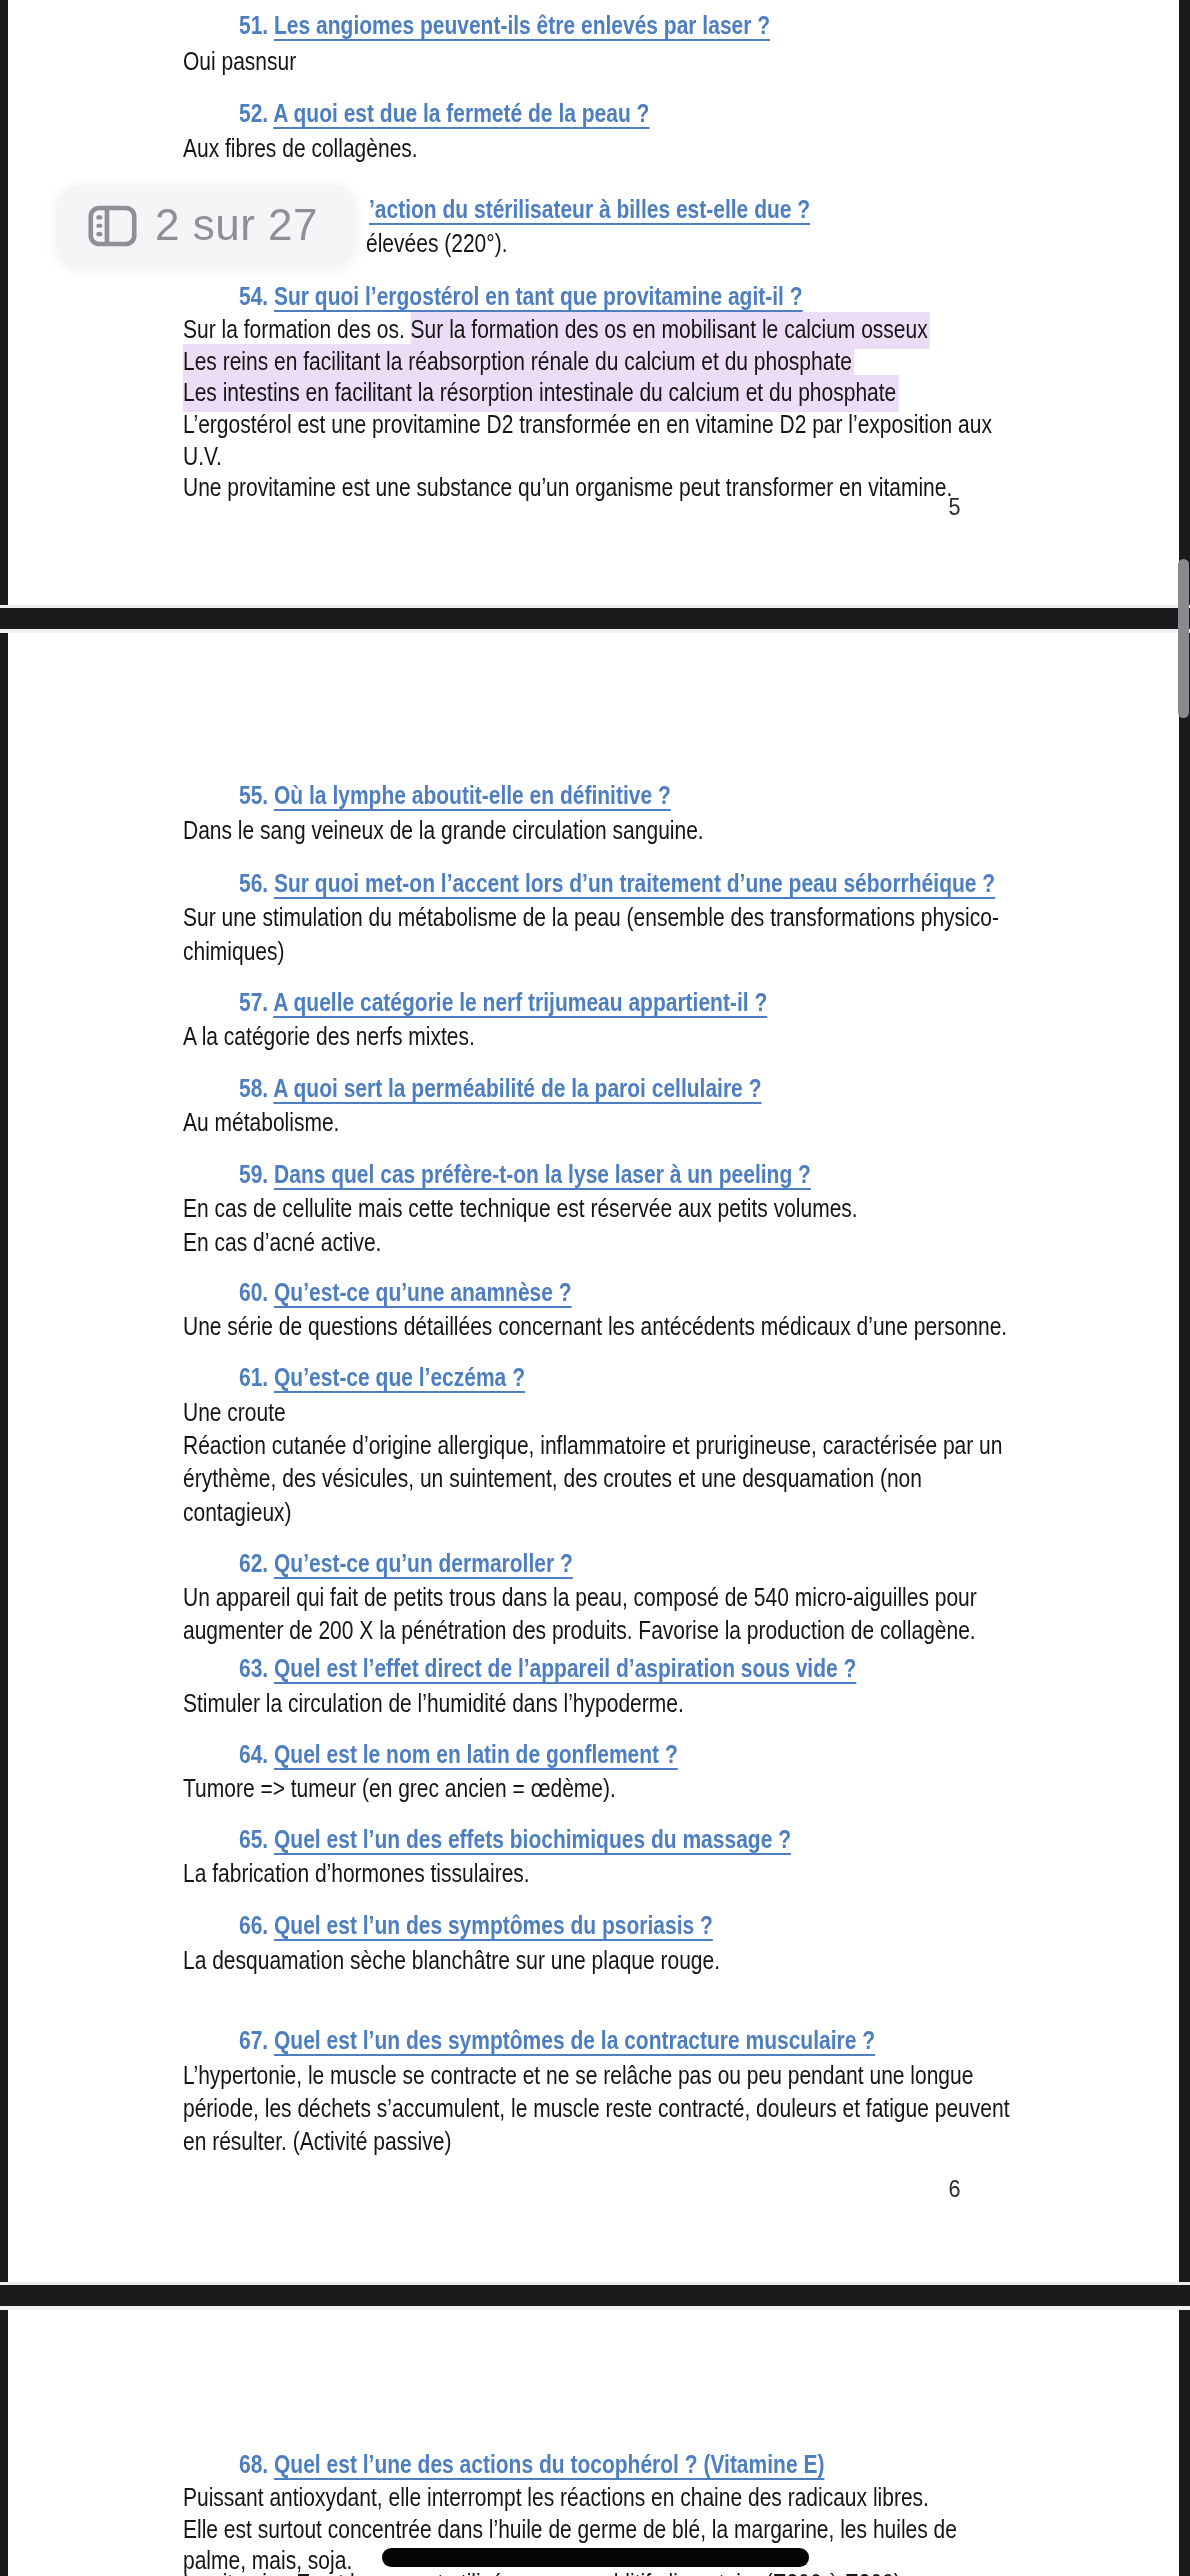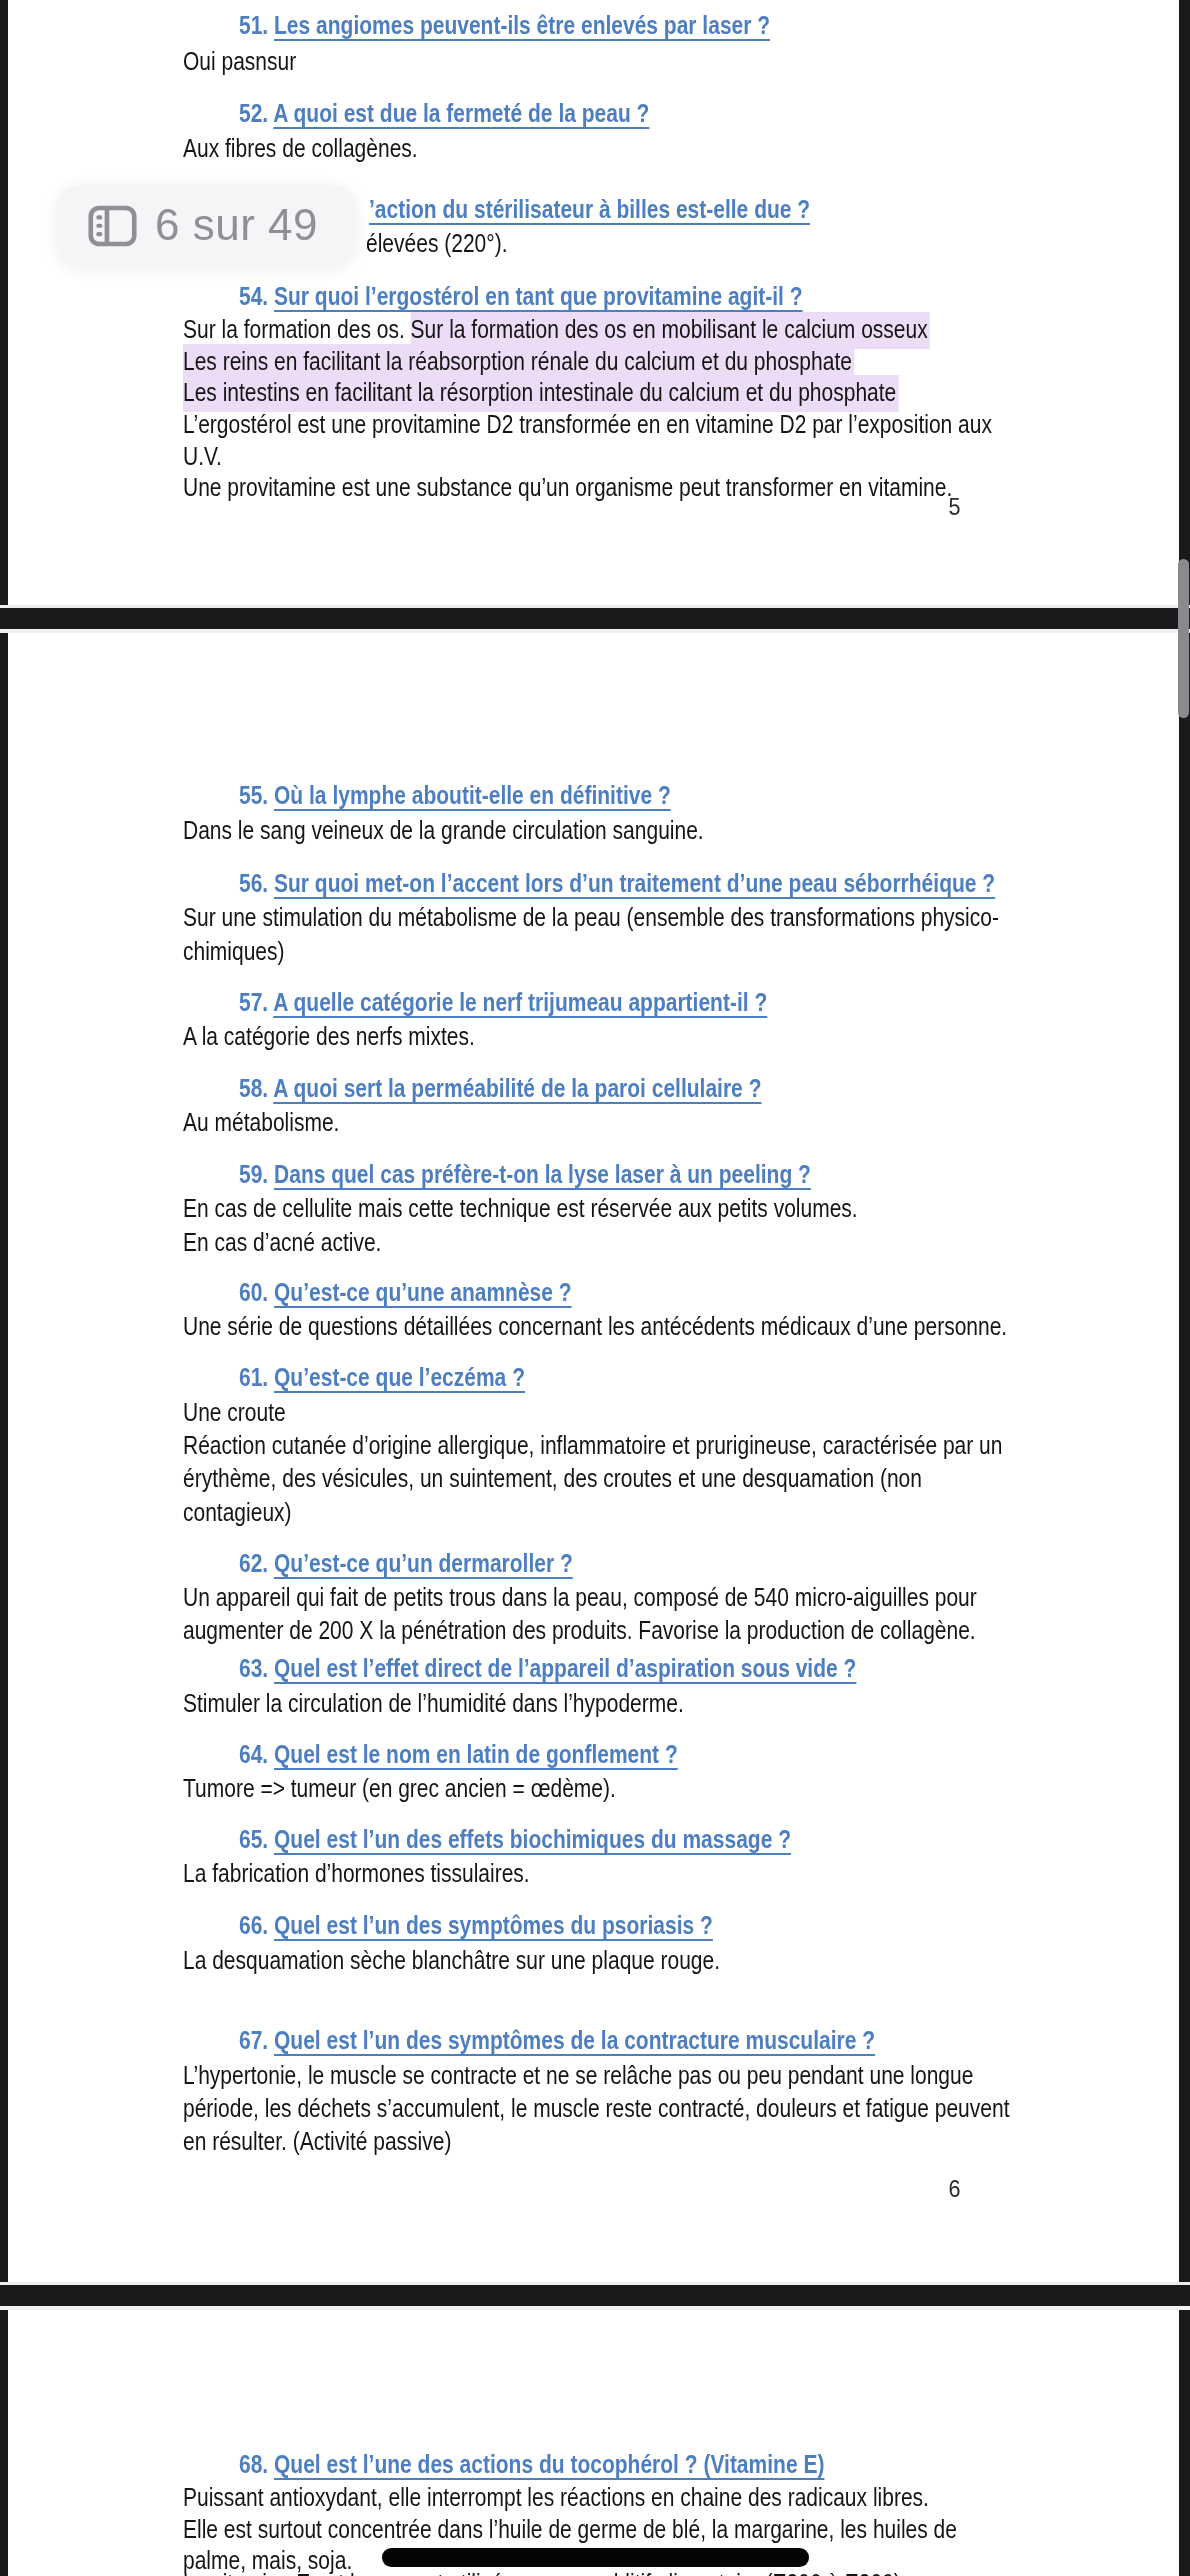--- a/index.html
+++ b/index.html
@@ -121,19 +121,19 @@
 <div class="indicator-pill">
   <span class="icon-wrap">
     <svg width="49" height="42" viewBox="0 0 53 45">
       <rect x="3" y="3" width="47" height="39" rx="9" fill="none" stroke="#8f8f94" stroke-width="5"></rect>
       <line x1="20.5" y1="4" x2="20.5" y2="41" stroke="#8f8f94" stroke-width="5"></line>
       <rect x="9" y="11" width="6.5" height="4.5" rx="2" fill="#8f8f94"></rect>
       <rect x="9" y="20" width="6.5" height="4.5" rx="2" fill="#8f8f94"></rect>
       <rect x="9" y="29" width="6.5" height="4.5" rx="2" fill="#8f8f94"></rect>
     </svg>
   </span>
-  <span class="indicator-label">6 sur 49</span>
+  <span class="indicator-label">2 sur 27</span>
 </div>
 
 <div class="scroll-thumb"></div>
 
 <div class="home-indicator"></div>
 
 
 </body></html>

